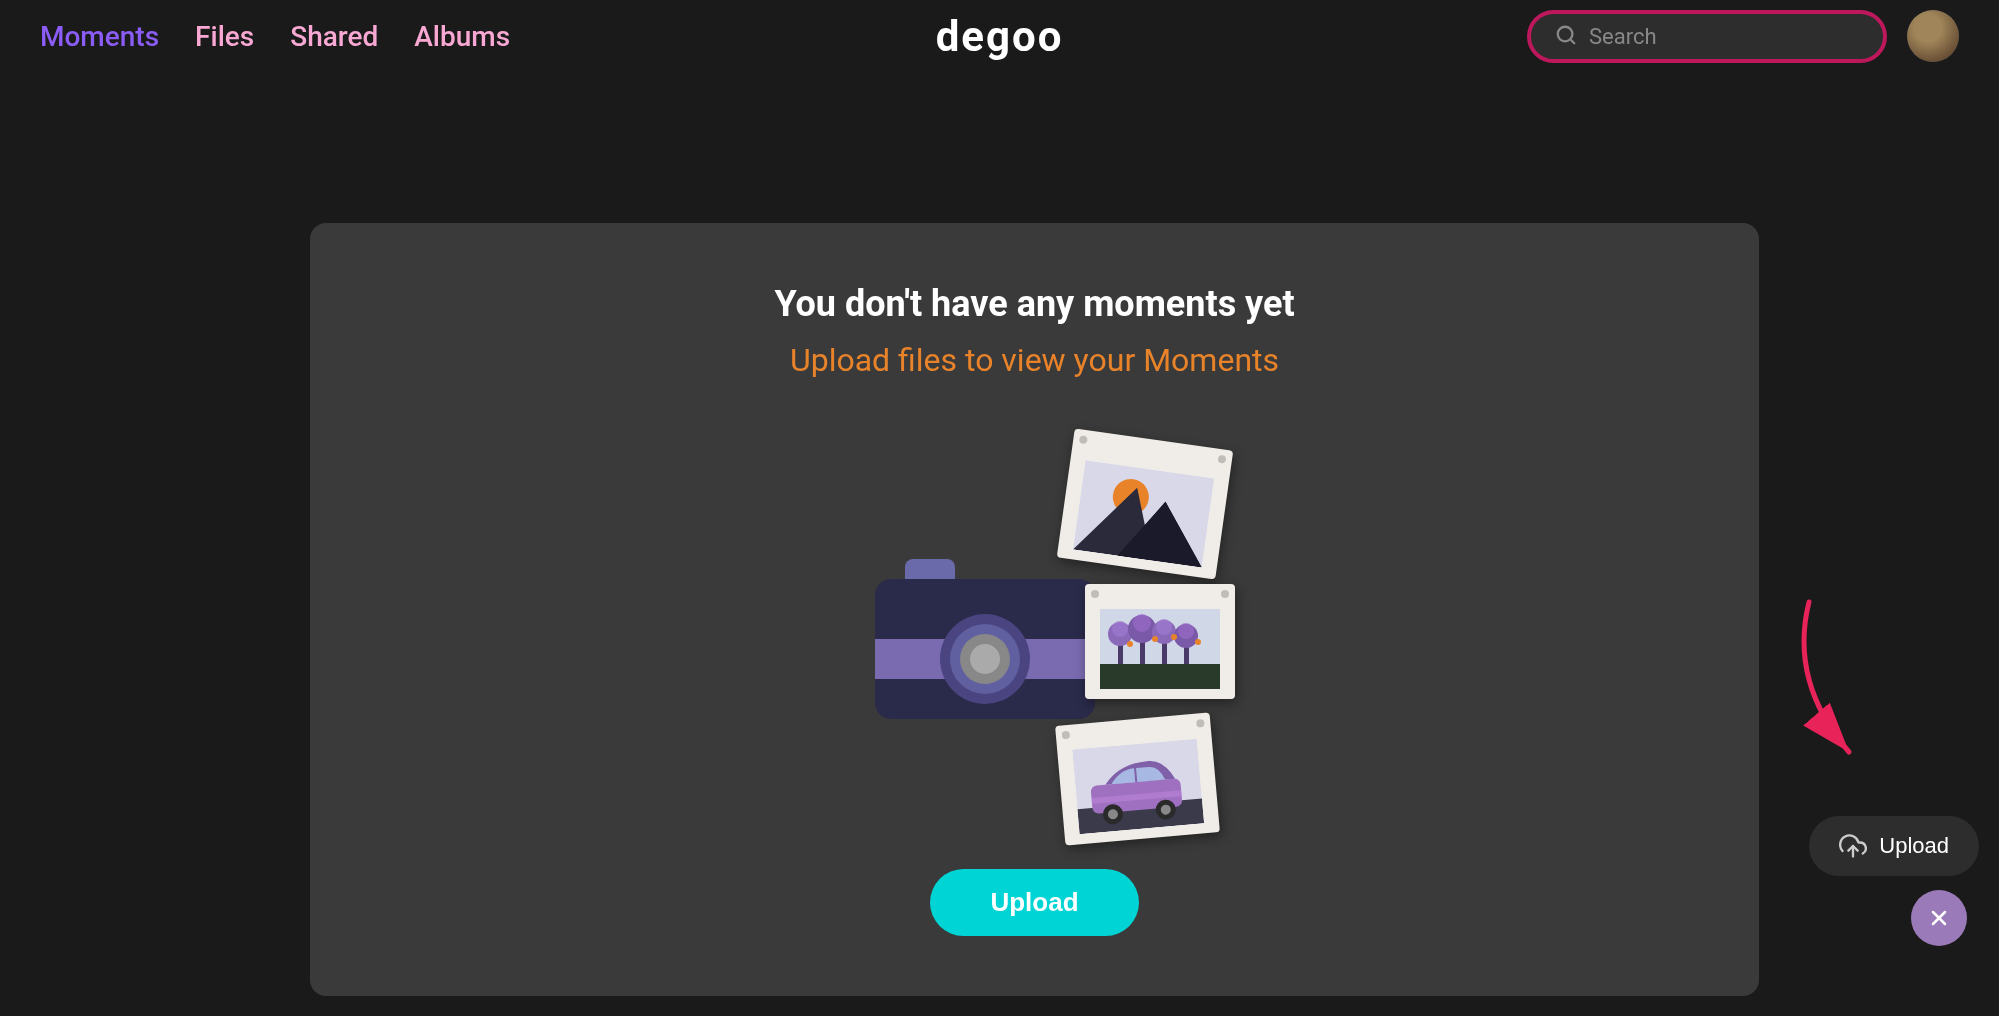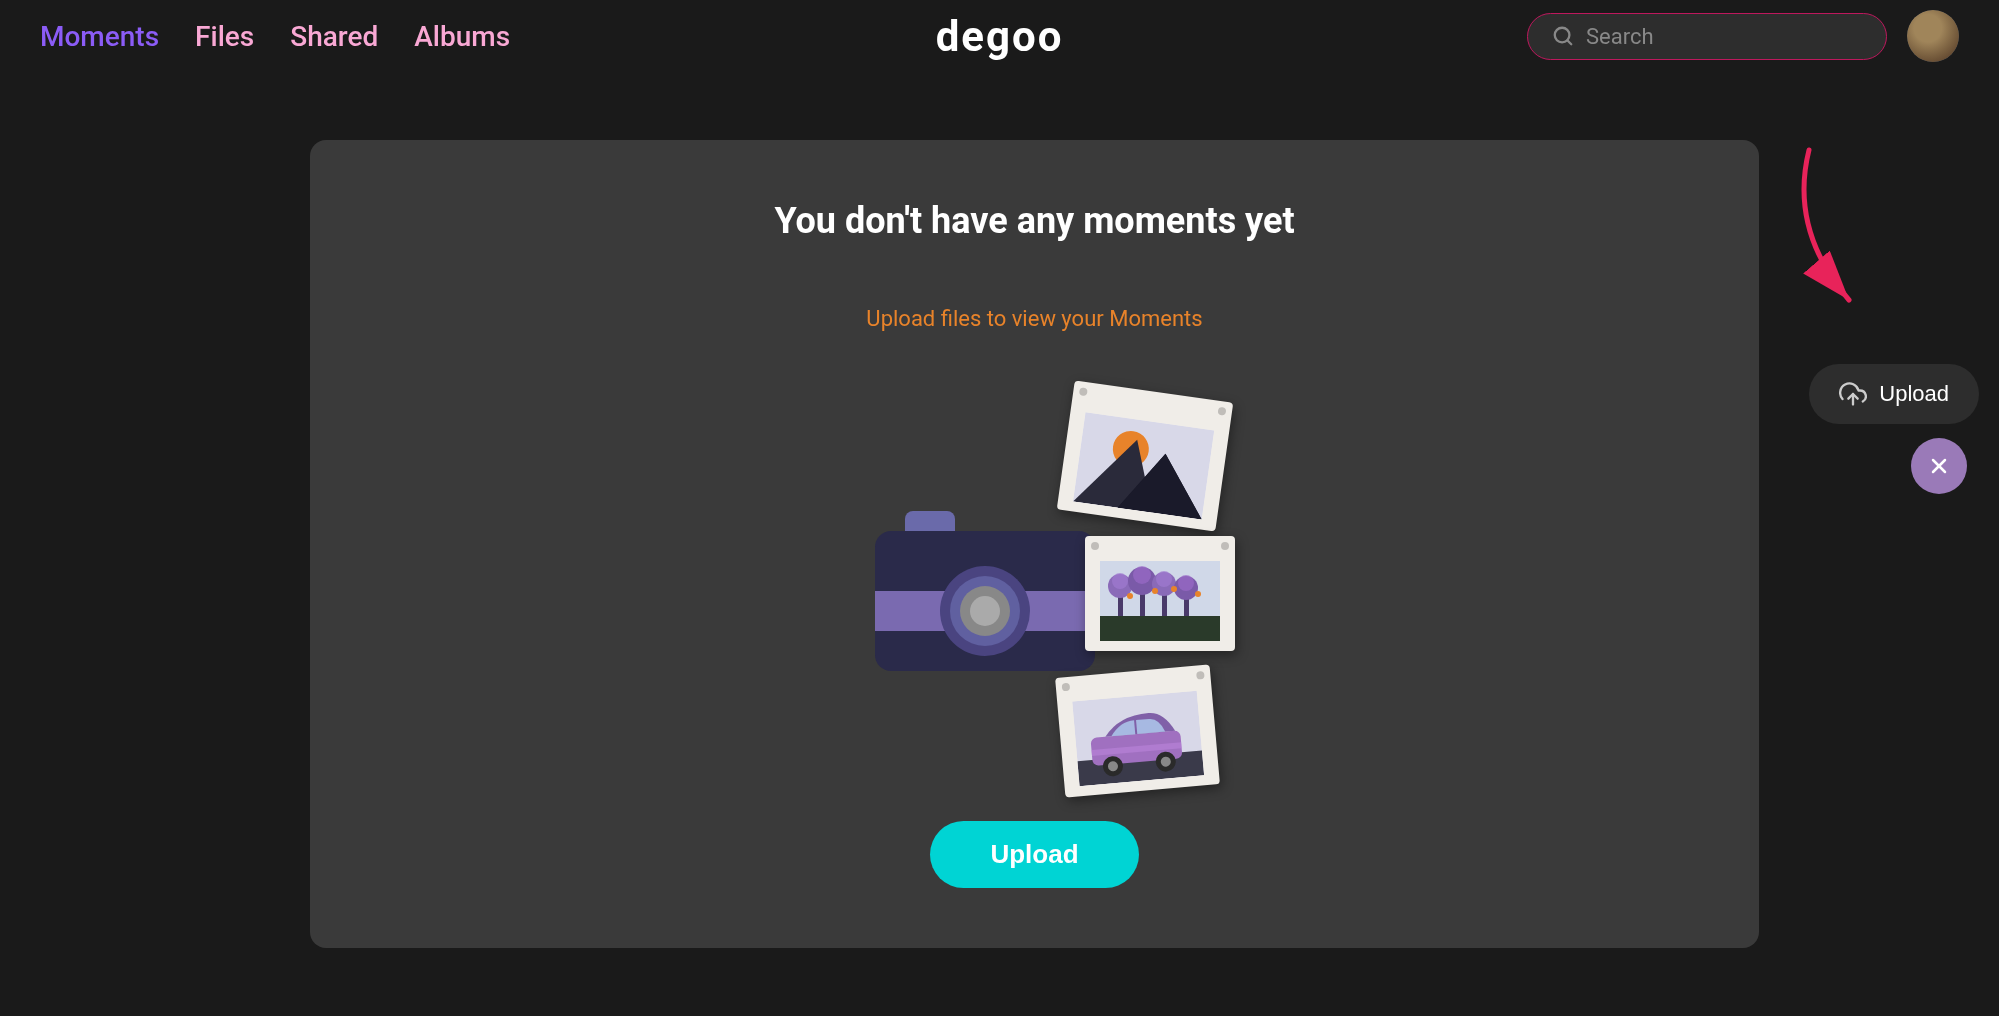--- a/index.html
+++ b/index.html
@@ -58,23 +58,23 @@
 
     .header-right {
       margin-left: auto;
       display: flex;
       align-items: center;
       gap: 20px;
     }
 
     .search-bar {
       display: flex;
-      align-items: center;
+      align-items: flex-start;
       background: #2d2d2d;
-      border: 1px solid #be185d;
+      border: 4px solid #be185d;
       border-radius: 30px;
       padding: 10px 24px;
       width: 360px;
       gap: 12px;
       cursor: text;
     }
 
     .search-bar .search-icon-svg {
       color: #888;
       flex-shrink: 0;
@@ -105,21 +105,21 @@
     }
 
     
     .main-content {
       position: absolute;
       top: 72px;
       left: 290px;
       right: 0;
       bottom: 0;
       display: flex;
-      align-items: center;
+      align-items: flex-end;
       padding: 20px 20px 20px 20px;
     }
 
     .moments-panel {
       flex: 1;
       background: #3a3a3a;
       border-radius: 16px;
       display: flex;
       flex-direction: column;
       align-items: center;
@@ -130,25 +130,24 @@
 
     .empty-title {
       font-size: 36px;
       font-weight: 700;
       color: #ffffff;
       margin-bottom: 16px;
       text-align: center;
     }
 
     .empty-subtitle {
-      font-size: 22px;
+      font-size: 32px;
       color: #e8832a;
       margin-bottom: 60px;
       text-align: center;
-      margin-top: 48px;
     }
 
     
     .illustration {
       position: relative;
       width: 440px;
       height: 380px;
       margin-bottom: 50px;
     }
 

